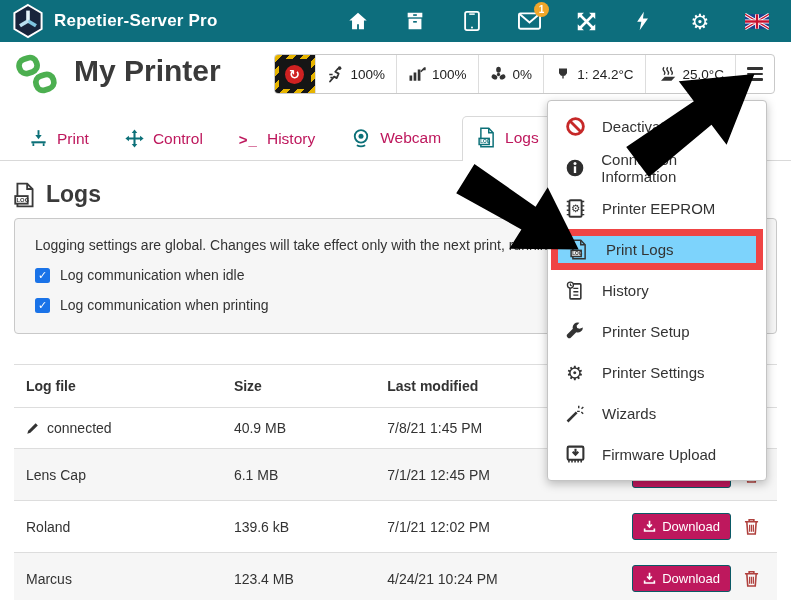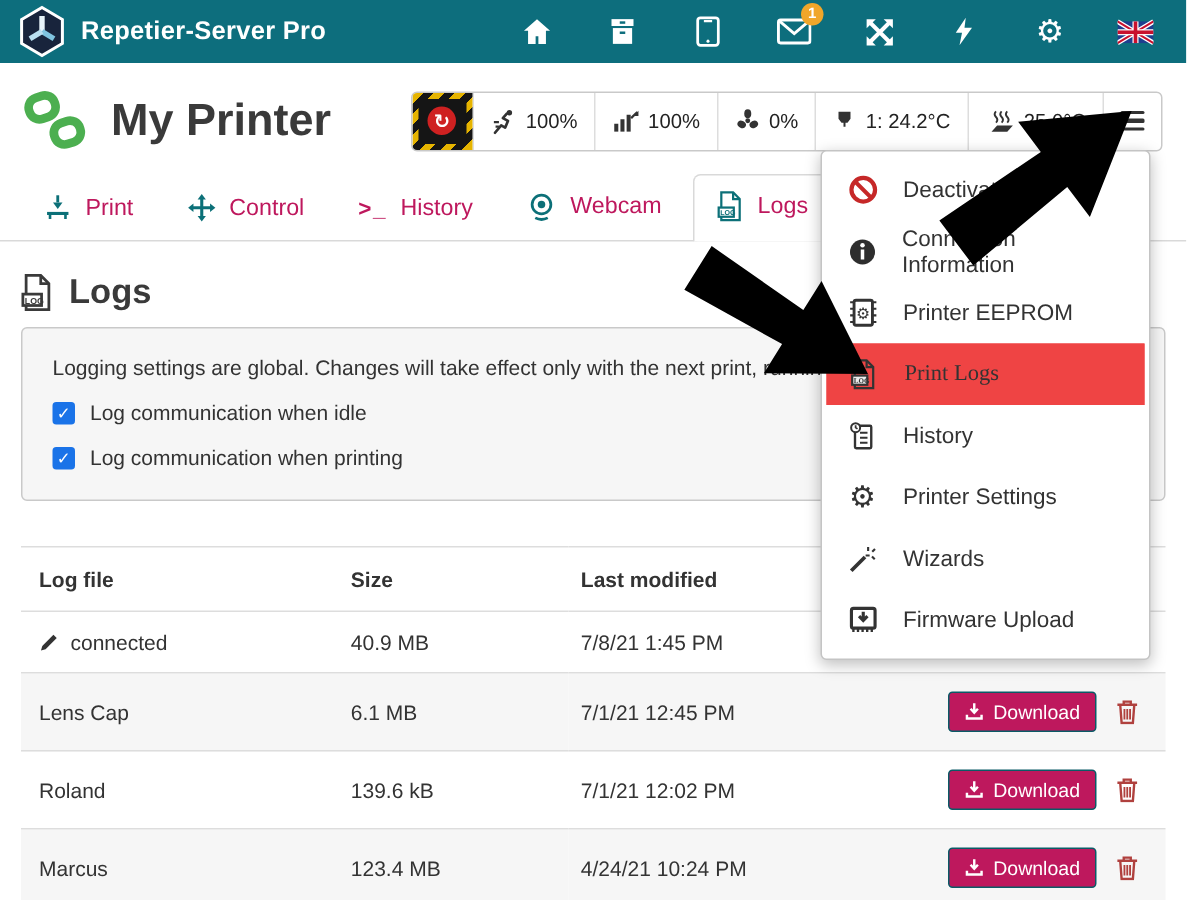--- a/index.html
+++ b/index.html
@@ -11,21 +11,21 @@
   .navbar{height:42px;background:#0d6e7d;display:flex;align-items:center;padding:0 12px;}
   .logo{width:32px;height:36px;margin-right:10px;}
   .nav-title{color:#fff;font-size:17px;font-weight:700;letter-spacing:.2px;}
   .nav-icons{margin-left:auto;display:flex;align-items:center;gap:33px;padding-right:10px;}
   .nav-ic{position:relative;width:24px;height:24px;display:flex;align-items:center;justify-content:center;cursor:pointer;}
   .nav-ic .glyph{color:#fff;font-size:21px;line-height:1;}
   .badge{position:absolute;top:-7px;right:-8px;background:#f0a62a;color:#fff;font-size:10px;font-weight:700;
          width:15px;height:15px;border-radius:50%;display:flex;align-items:center;justify-content:center;}
 
   
-  .phead{display:flex;align-items:center;padding:12px 16px 8px 14px;height:53px;}
+  .phead{display:flex;align-items:flex-start;padding:12px 16px 8px 14px;height:53px;}
   .pname{font-size:30px;font-weight:700;color:#3a3a3a;margin-left:14px;white-space:nowrap;}
   .statusbar{margin-left:auto;display:flex;align-items:stretch;border:1px solid #c9c9c9;border-radius:4px;
              height:38px;overflow:hidden;background:#fff;}
   .scell{display:flex;align-items:center;gap:6px;padding:0 11px;font-size:13.5px;color:#222;border-left:1px solid #ddd;cursor:pointer;}
   .scell:first-child{border-left:0;padding:0;}
   .estop{width:40px;height:100%;position:relative;
          background:repeating-linear-gradient(135deg,#e6b400 0 5px,#151515 5px 10px);}
   .estop .inner{position:absolute;inset:4px;background:#151515;display:flex;align-items:center;justify-content:center;}
   .estop .btn{width:19px;height:19px;border-radius:50%;background:#cf2121;color:#fff;font-size:13px;font-weight:700;
               display:flex;align-items:center;justify-content:center;}
@@ -59,21 +59,21 @@
   .actions{display:flex;align-items:center;gap:13px;justify-content:flex-end;padding-right:10px;}
   .dlbtn{display:flex;align-items:center;gap:6px;background:#be185d;color:#fff;font-size:13px;
          padding:5px 10px;border-radius:3px;border:1px solid #0a5a66;cursor:pointer;}
   .trash{cursor:pointer;}
 
   
   .menu{position:absolute;left:547px;top:100px;width:218px;background:#fff;border:1px solid #c4c4c4;border-radius:4px;
         box-shadow:0 3px 10px rgba(0,0,0,.25);padding:5px 0;z-index:10;}
   .mitem{height:41px;display:flex;align-items:center;gap:14px;padding:0 14px;font-size:15px;color:#333;cursor:pointer;box-sizing:border-box;}
   .mitem .mic{width:26px;display:flex;justify-content:center;}
-  .mitem.hilite{border:4px solid #ef4444;background:#ef4444;margin:0 3px;padding:0 8px;font-family:Liberation Serif, serif;}
+  .mitem.hilite{border:7px solid #ef4444;background:#7dd3fc;margin:0 3px;padding:0 8px;}
   .gear-dark{font-size:20px;color:#333;line-height:1;}
 
   
   .arrow{position:absolute;z-index:20;pointer-events:none;}
 </style>
 </head>
 <body>
 
 <div class="page">
 
@@ -426,20 +426,28 @@
         <rect x="6" y="4" width="13" height="18" rx="1" stroke-width="1.9"></rect>
             <path d="M10 9.5 h6 M10 13.5 h6 M10 17.5 h6" stroke-width="1.6"></path>
         <circle cx="6.5" cy="5.5" r="3.6" fill="#fff" stroke-width="1.6"></circle>
             <path d="M6.5 3.6 v1.9 l1.5 1" stroke-width="1.4"></path>
           </svg>
         </span>
       <span>History</span>
     </div>
     <div class="mitem">
       <span class="mic">
+          <svg width="20" height="20" viewBox="0 0 24 24">
+        <path d="M21.5 6.5 a6 6 0 0 1 -8 5.7 L7.2 18.5 a2.9 2.9 0 1 1 -4.1-4.1 l6.3-6.3 a6 6 0 0 1 7.9-7.1 l-3.4 3.4 .7 2.9 2.9 .7 z" fill="#333"></path>
+          </svg>
+        </span>
+      <span>Printer Setup</span>
+    </div>
+    <div class="mitem">
+      <span class="mic">
           <span class="gear-dark">⚙</span>
         </span>
       <span>Printer Settings</span>
     </div>
     <div class="mitem">
       <span class="mic">
           <svg width="20" height="20" viewBox="0 0 24 24">
         <path d="M3 21 L14 10" stroke="#333" stroke-width="3"></path>
         <path d="M16.5 2 v3.2 M14.5 8.8 h3.2 M19.8 5.8 l2.2-2.2 M19.6 9.6 l2.2 2.2" stroke="#333" stroke-width="1.7"></path>
           </svg>

